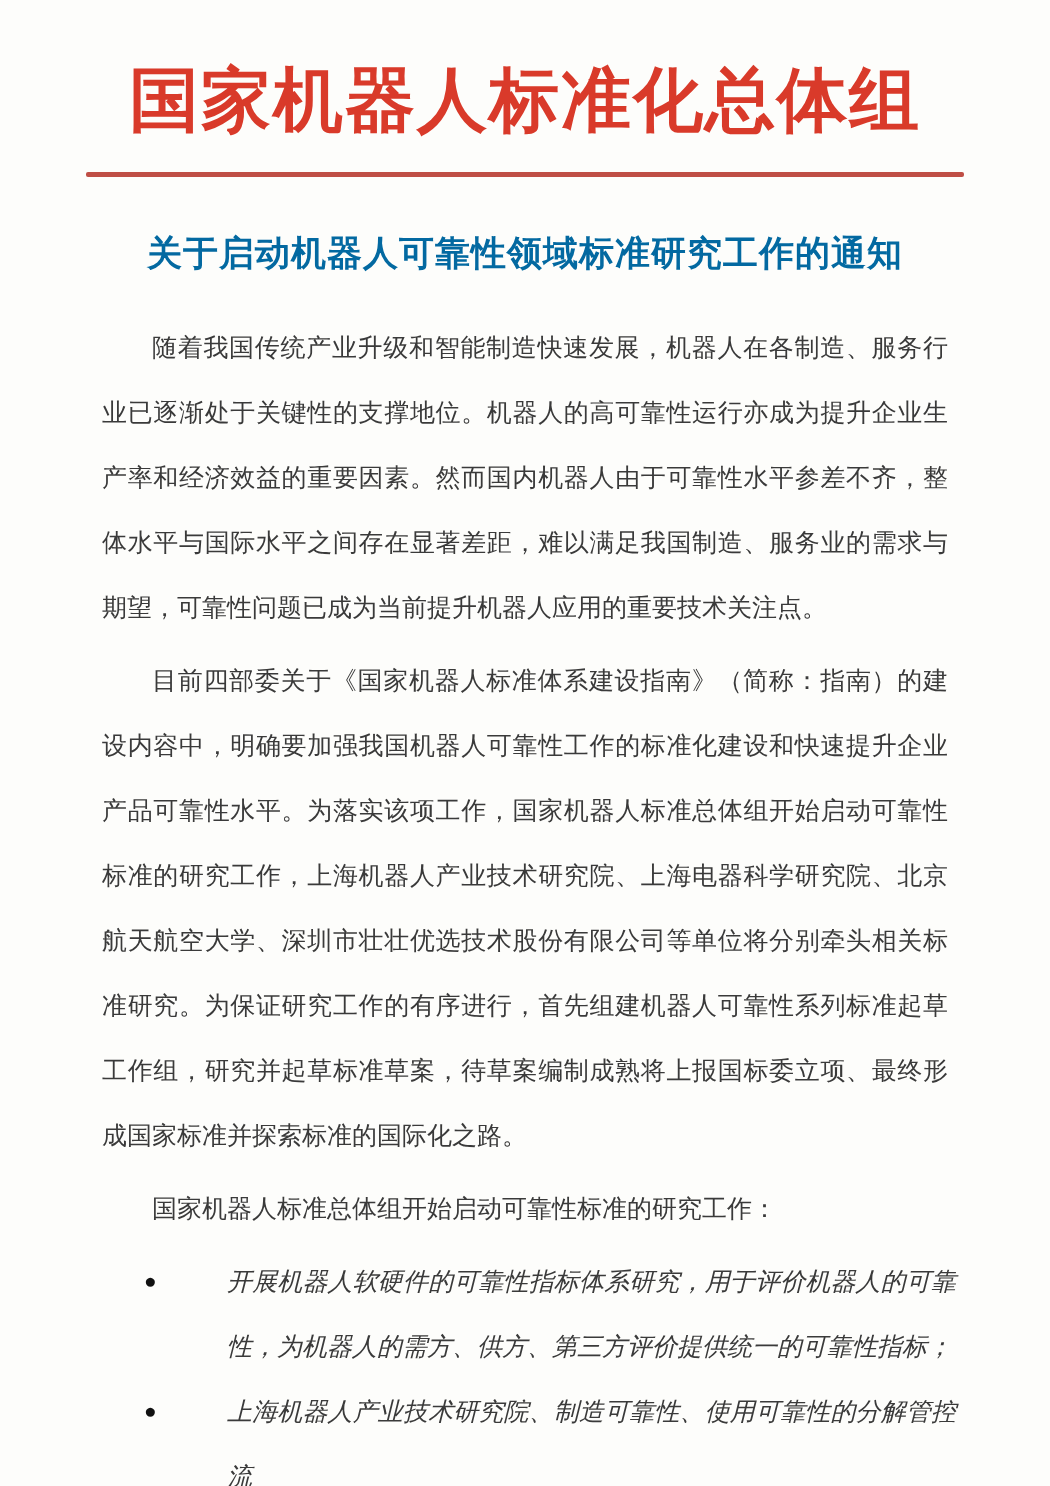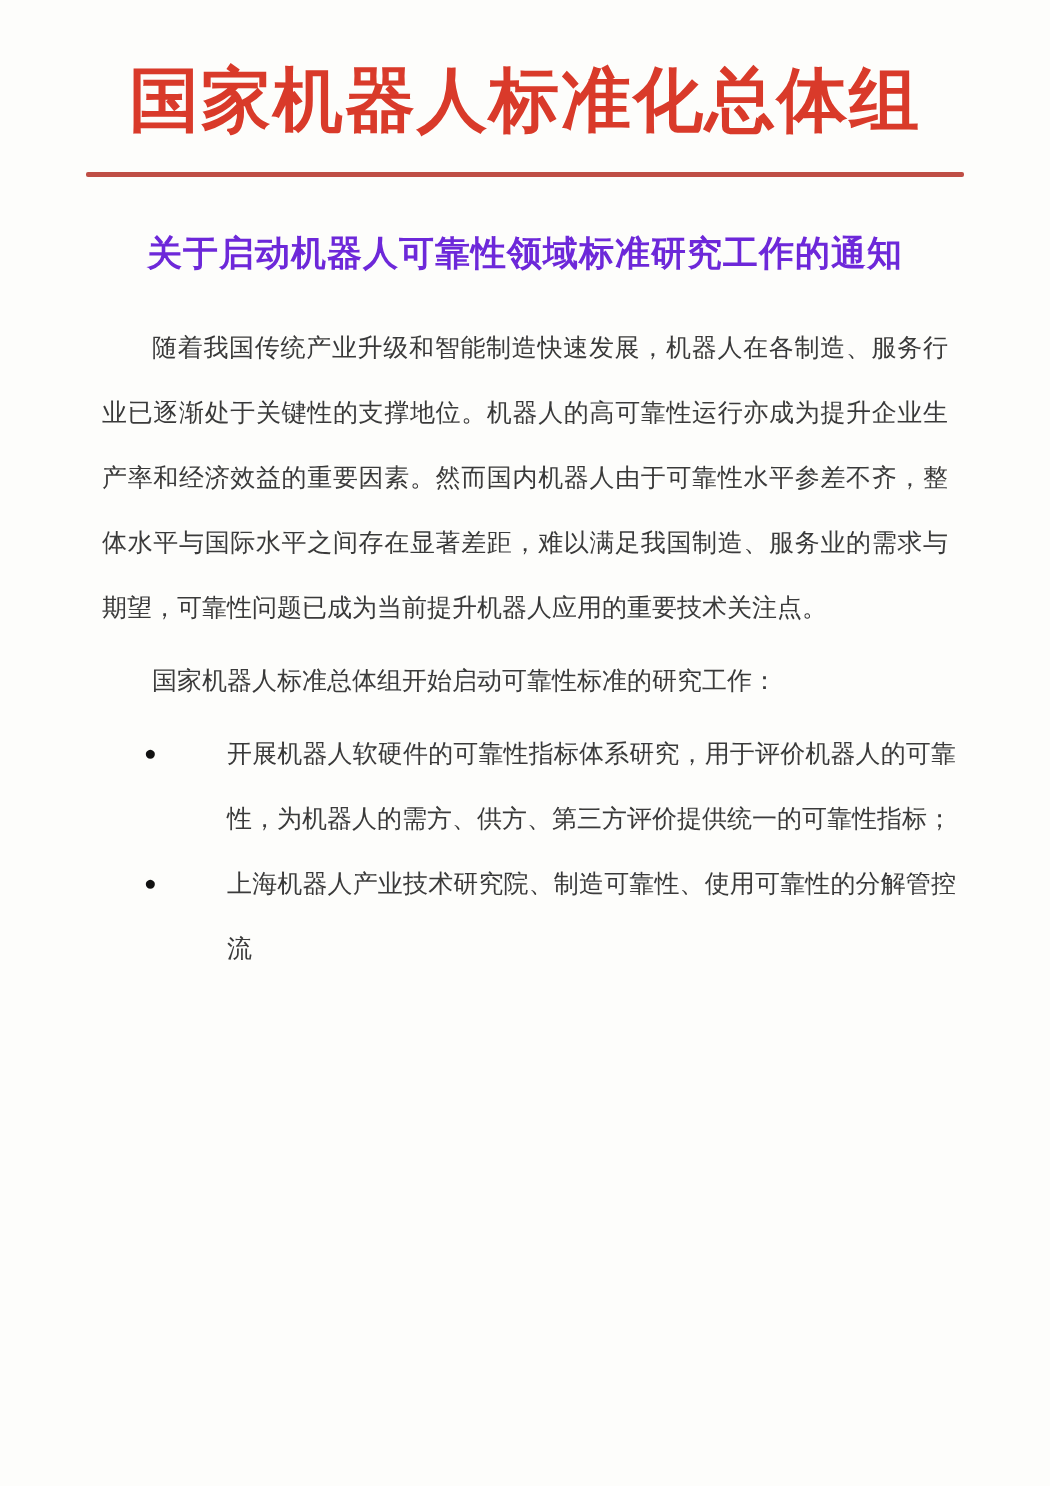--- a/index.html
+++ b/index.html
@@ -36,21 +36,21 @@
     border-radius: 2px;
   }
   
   .notice-title {
     margin: 56px 0 0 0;
     text-align: center;
     font-size: 35px;
     line-height: 1.2;
     font-weight: 700;
     letter-spacing: 1px;
-    color: #6d28d9;
+    color: #0369a1;
   }
   
   .body-block {
     width: 862px;
     margin: 40px auto 0 auto;
     font-size: 25px;
     line-height: 65px;
     color: #3a3a3a;
     text-align: justify;
   }
@@ -72,37 +72,39 @@
   .bullet-dot {
     flex: 0 0 83px;
     margin-left: 50px;
     font-size: 21px;
     line-height: 65px;
     color: #111111;
   }
   .bullet-text {
     flex: 1;
     text-align: justify;
+    font-style: italic;
   }
 </style>
 </head>
 <body>
 
 <div class="page">
 
   <header>
     <h1 class="letterhead-title">国家机器人标准化总体组</h1>
     <div class="letterhead-divider"></div>
   </header>
 
   <main>
     <h2 class="notice-title">关于启动机器人可靠性领域标准研究工作的通知</h2>
 
     <div class="body-block">
       <p class="para">随着我国传统产业升级和智能制造快速发展，机器人在各制造、服务行业已逐渐处于关键性的支撑地位。机器人的高可靠性运行亦成为提升企业生产率和经济效益的重要因素。然而国内机器人由于可靠性水平参差不齐，整体水平与国际水平之间存在显著差距，难以满足我国制造、服务业的需求与期望，可靠性问题已成为当前提升机器人应用的重要技术关注点。</p>
+      <p class="para">目前四部委关于《国家机器人标准体系建设指南》（简称：指南）的建设内容中，明确要加强我国机器人可靠性工作的标准化建设和快速提升企业产品可靠性水平。为落实该项工作，国家机器人标准总体组开始启动可靠性标准的研究工作，上海机器人产业技术研究院、上海电器科学研究院、北京航天航空大学、深圳市壮壮优选技术股份有限公司等单位将分别牵头相关标准研究。为保证研究工作的有序进行，首先组建机器人可靠性系列标准起草工作组，研究并起草标准草案，待草案编制成熟将上报国标委立项、最终形成国家标准并探索标准的国际化之路。</p>
       <p class="para">国家机器人标准总体组开始启动可靠性标准的研究工作：</p>
 
       <ul class="duties-list">
         <li class="bullet-item">
           <span class="bullet-dot">●</span>
           <span class="bullet-text">开展机器人软硬件的可靠性指标体系研究，用于评价机器人的可靠性，为机器人的需方、供方、第三方评价提供统一的可靠性指标；</span>
         </li>
         <li class="bullet-item">
           <span class="bullet-dot">●</span>
           <span class="bullet-text">上海机器人产业技术研究院、制造可靠性、使用可靠性的分解管控流</span>

